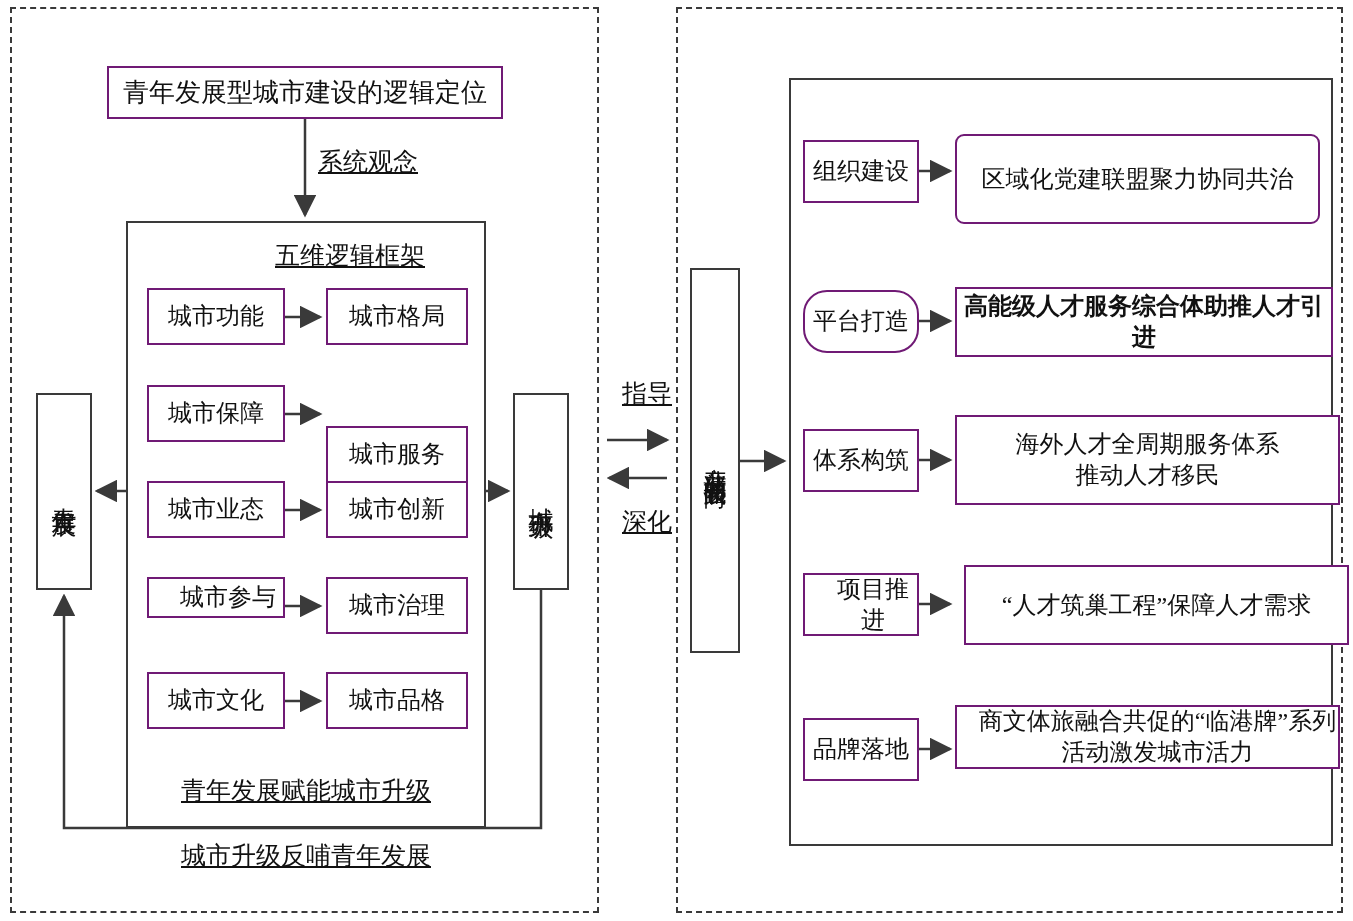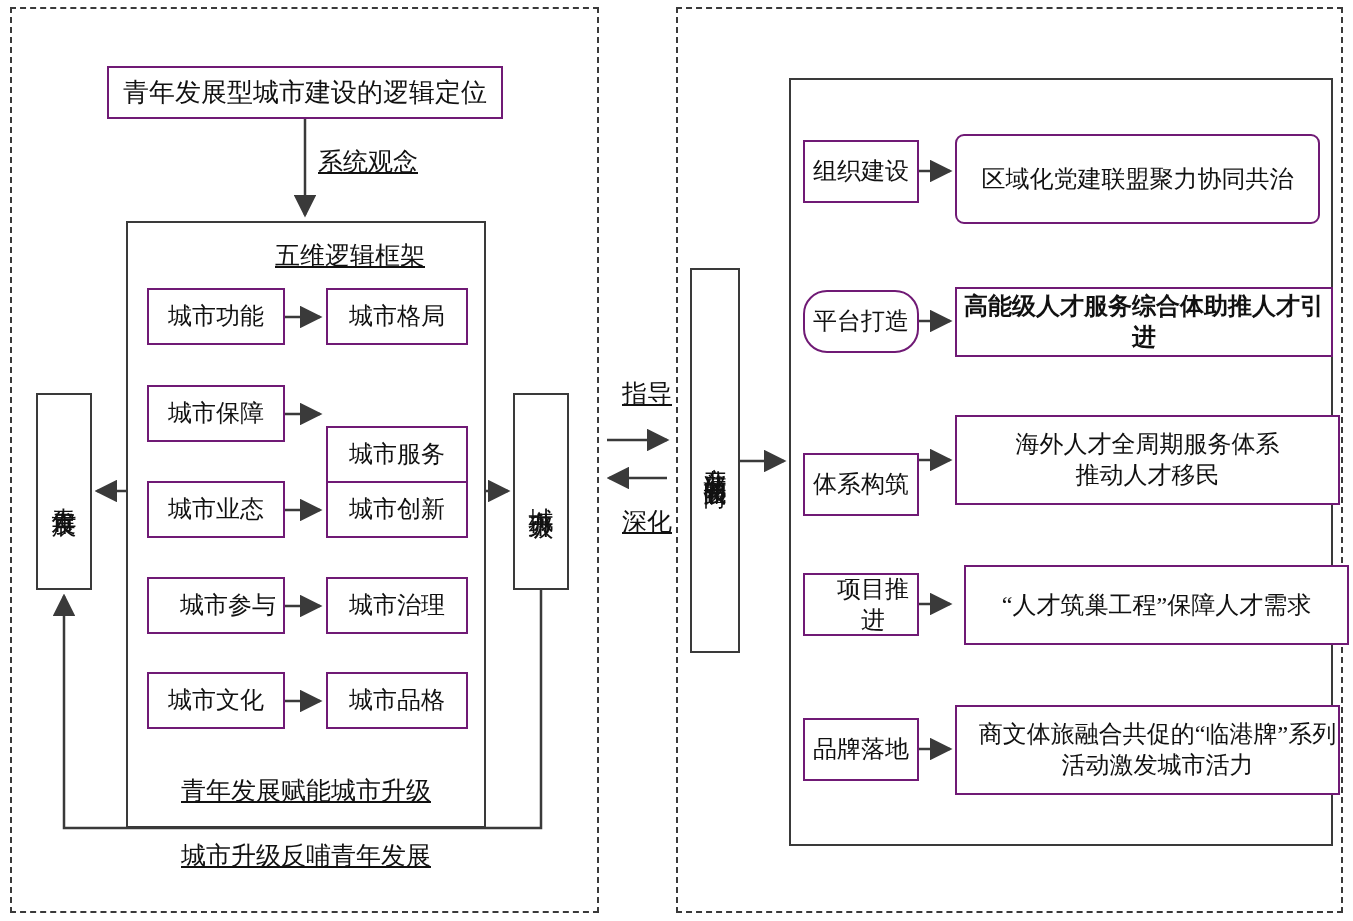--- a/index.html
+++ b/index.html
@@ -116,21 +116,21 @@
     <span>城市服务</span>
   </div>
 
   <div class="box f24" style="left:147px; top:481px; width:138px; height:57px;">
     <span>城市业态</span>
   </div>
   <div class="box f24" style="left:326px; top:481px; width:142px; height:57px;">
     <span>城市创新</span>
   </div>
 
-  <div class="box f24" style="left:147px; top:577px; width:138px; height:57px;padding-left:24px;">
+  <div class="box f24" style="left:147px; top:577px; width:138px; height:41px;padding-left:24px;">
     <span>城市参与</span>
   </div>
   <div class="box f24" style="left:326px; top:577px; width:142px; height:57px;">
     <span>城市治理</span>
   </div>
 
   <div class="box f24" style="left:147px; top:672px; width:138px; height:57px;">
     <span>城市文化</span>
   </div>
   <div class="box f24" style="left:326px; top:672px; width:142px; height:57px;">
@@ -172,39 +172,39 @@
     <span style="white-space:pre-line;">区域化党建联盟聚力协同共治</span>
   </div>
 
   <div class="box f24" style="left:803px; top:290px; width:116px; height:63px;border-radius:24px;">
     <span>平台打造</span>
   </div>
   <div class="box f24" style="left:955px; top:287px; width:378px; height:70px;">
     <span style="white-space:pre-line;font-weight:bold;">高能级人才服务综合体助推人才引进</span>
   </div>
 
-  <div class="box f24" style="left:803px; top:429px; width:116px; height:63px;margin-top:24px;">
+  <div class="box f24" style="left:803px; top:429px; width:116px; height:63px;">
     <span>体系构筑</span>
   </div>
   <div class="box f24" style="left:955px; top:415px; width:385px; height:90px;">
     <span style="white-space:pre-line;">海外人才全周期服务体系
 推动人才移民</span>
   </div>
 
   <div class="box f24" style="left:803px; top:573px; width:116px; height:63px;padding-left:24px;">
     <span>项目推进</span>
   </div>
   <div class="box f24" style="left:964px; top:565px; width:385px; height:80px;">
     <span style="white-space:pre-line;">“人才筑巢工程”保障人才需求</span>
   </div>
 
   <div class="box f24" style="left:803px; top:718px; width:116px; height:63px;">
     <span>品牌落地</span>
   </div>
-  <div class="box f24" style="left:955px; top:705px; width:385px; height:90px;padding-left:20px;">
+  <div class="box f24" style="left:955px; top:705px; width:385px; height:64px;padding-left:20px;">
     <span style="white-space:pre-line;">商文体旅融合共促的“临港牌”系列
 活动激发城市活力</span>
   </div>
 
   <svg class="arrows" viewBox="0 0 1353 921">
     <defs>
       <marker id="ah" markerWidth="9" markerHeight="9" refX="8" refY="4.5" orient="auto" markerUnits="strokeWidth">
         <path d="M0,0 L9,4.5 L0,9 z" fill="#3a3a3a"></path>
       </marker>
     </defs>

